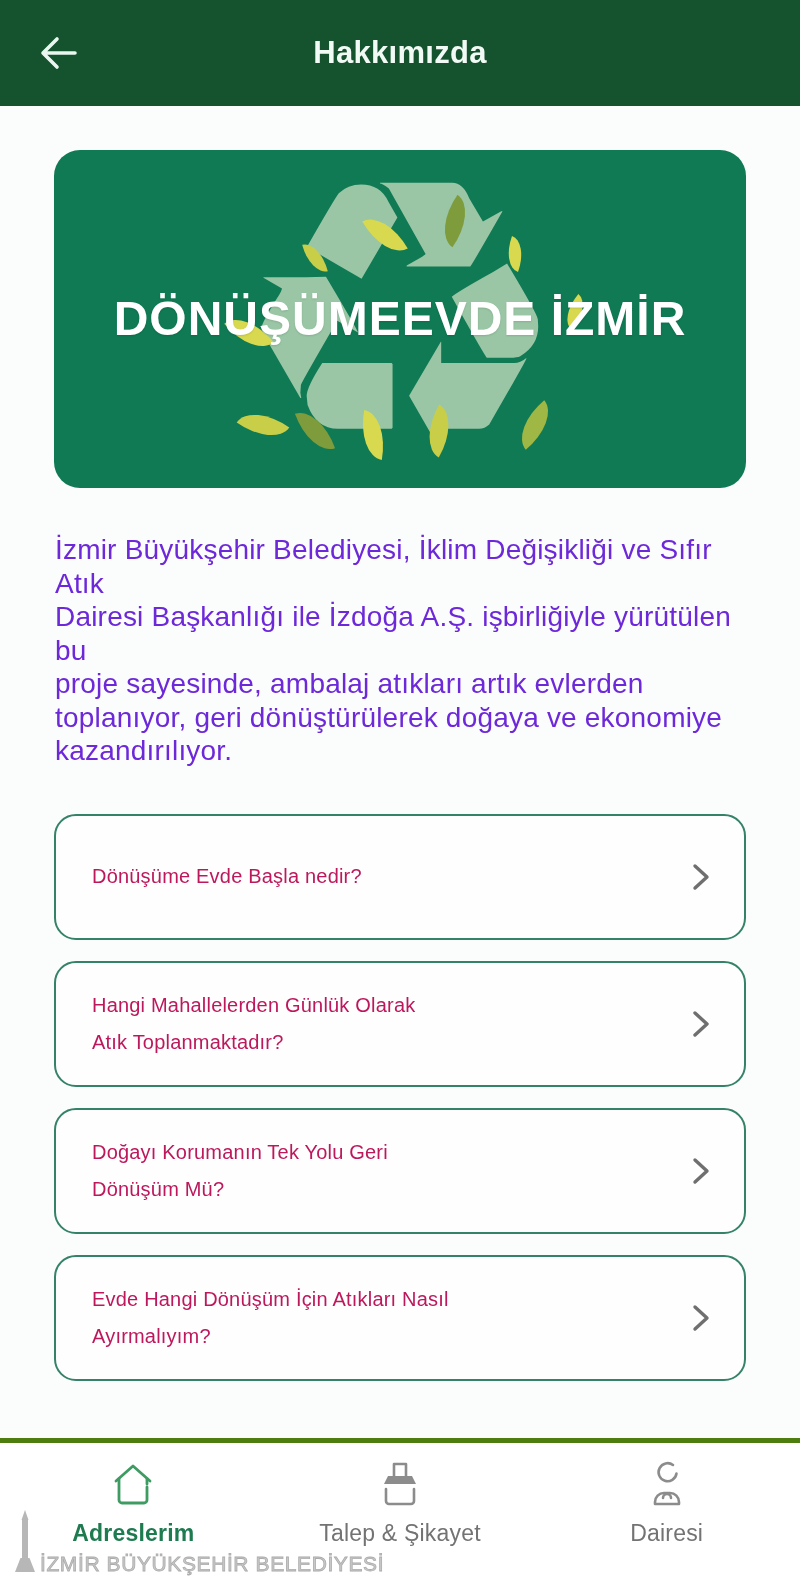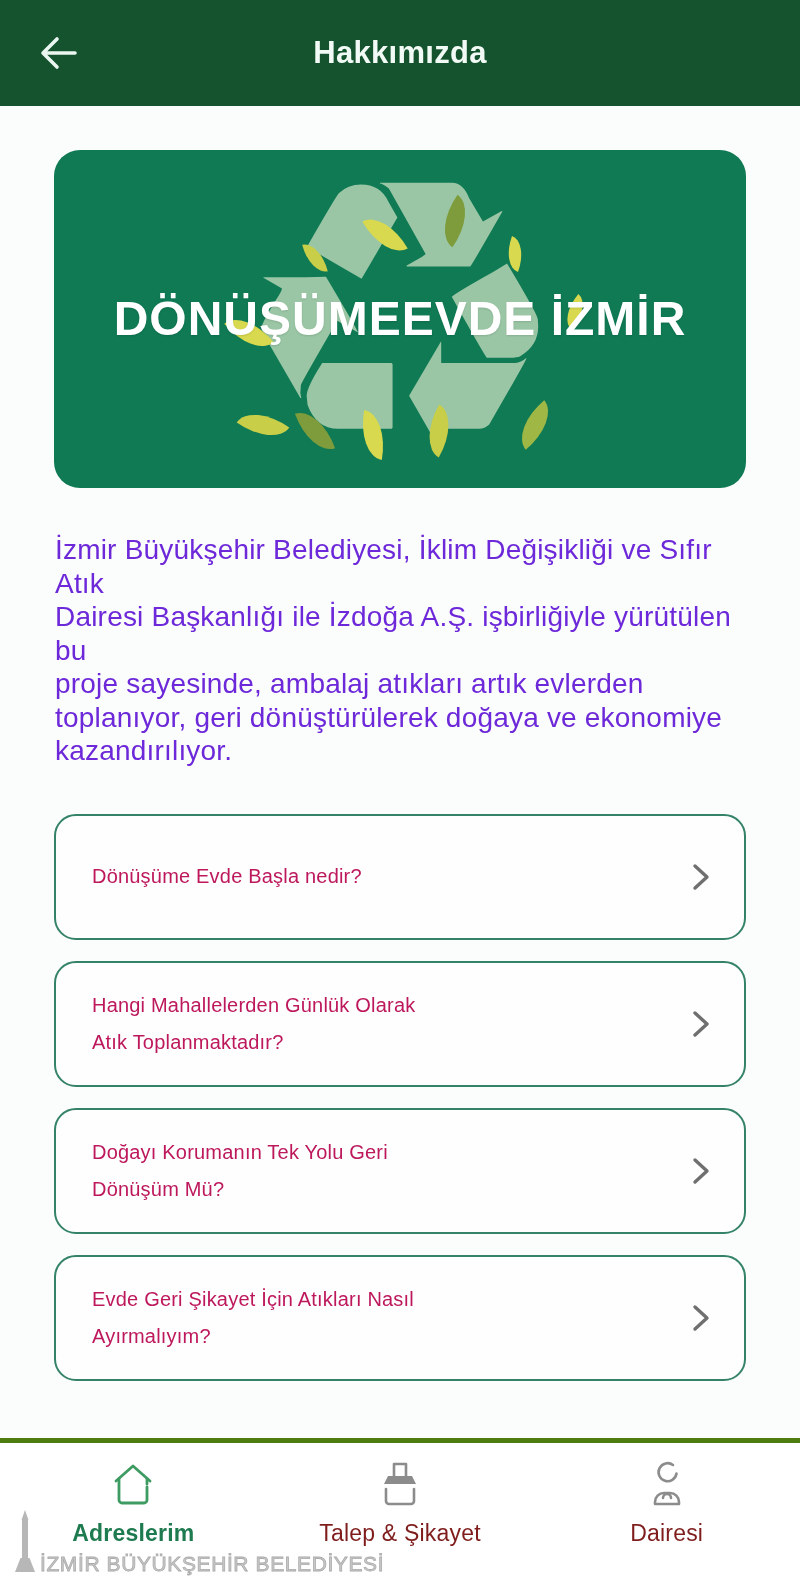--- a/index.html
+++ b/index.html
@@ -64,21 +64,21 @@
   
   .bottom-nav {
     position:absolute; left:0; bottom:0; width:800px; height:152px;
     background:#ffffff; border-top:5px solid #4d7c0f; display:flex; z-index:5;
   }
   .nav-item {
     flex:1; display:flex; flex-direction:column; align-items:center;
     padding-top:16px; gap:9px; cursor:pointer; background:none; border:none;
   }
   .nav-icon { height:52px; display:flex; align-items:center; justify-content:center; line-height:0; }
-  .nav-label { font-size:23px; color:#7f1d1d; letter-spacing:.2px; }
+  .nav-label { font-size:23px; color:#737373; letter-spacing:.2px; }
   .nav-item.active .nav-label { color:#1E7A4F; font-weight:700; }
   
   .watermark {
     position:absolute; left:12px; bottom:12px; z-index:9;
     display:flex; align-items:flex-end; gap:2px; pointer-events:none;
   }
   .watermark-text {
     font-size:21px; font-weight:400; letter-spacing:.6px; color:#C9C9C9;
     -webkit-text-stroke:0.8px #ABABAB; line-height:24px; padding-bottom:2px;
   }
@@ -150,21 +150,21 @@
     <span class="faq-label">Doğayı Korumanın Tek Yolu Geri
 Dönüşüm Mü?</span>
     <span class="chev">
       <svg width="22" height="32" viewBox="0 0 22 32">
           <path d="M5 5 L17 16 L5 27" fill="none" stroke="#6F6F6F" stroke-width="3.4" stroke-linecap="round" stroke-linejoin="round"></path>
         </svg>
     </span>
   </div>
 
   <div class="faq-card">
-    <span class="faq-label">Evde Geri Şikayet İçin Atıkları Nasıl
+    <span class="faq-label">Evde Hangi Dönüşüm İçin Atıkları Nasıl
 Ayırmalıyım?</span>
     <span class="chev">
       <svg width="22" height="32" viewBox="0 0 22 32">
           <path d="M5 5 L17 16 L5 27" fill="none" stroke="#6F6F6F" stroke-width="3.4" stroke-linecap="round" stroke-linejoin="round"></path>
         </svg>
     </span>
   </div>
 
 </section>
 

